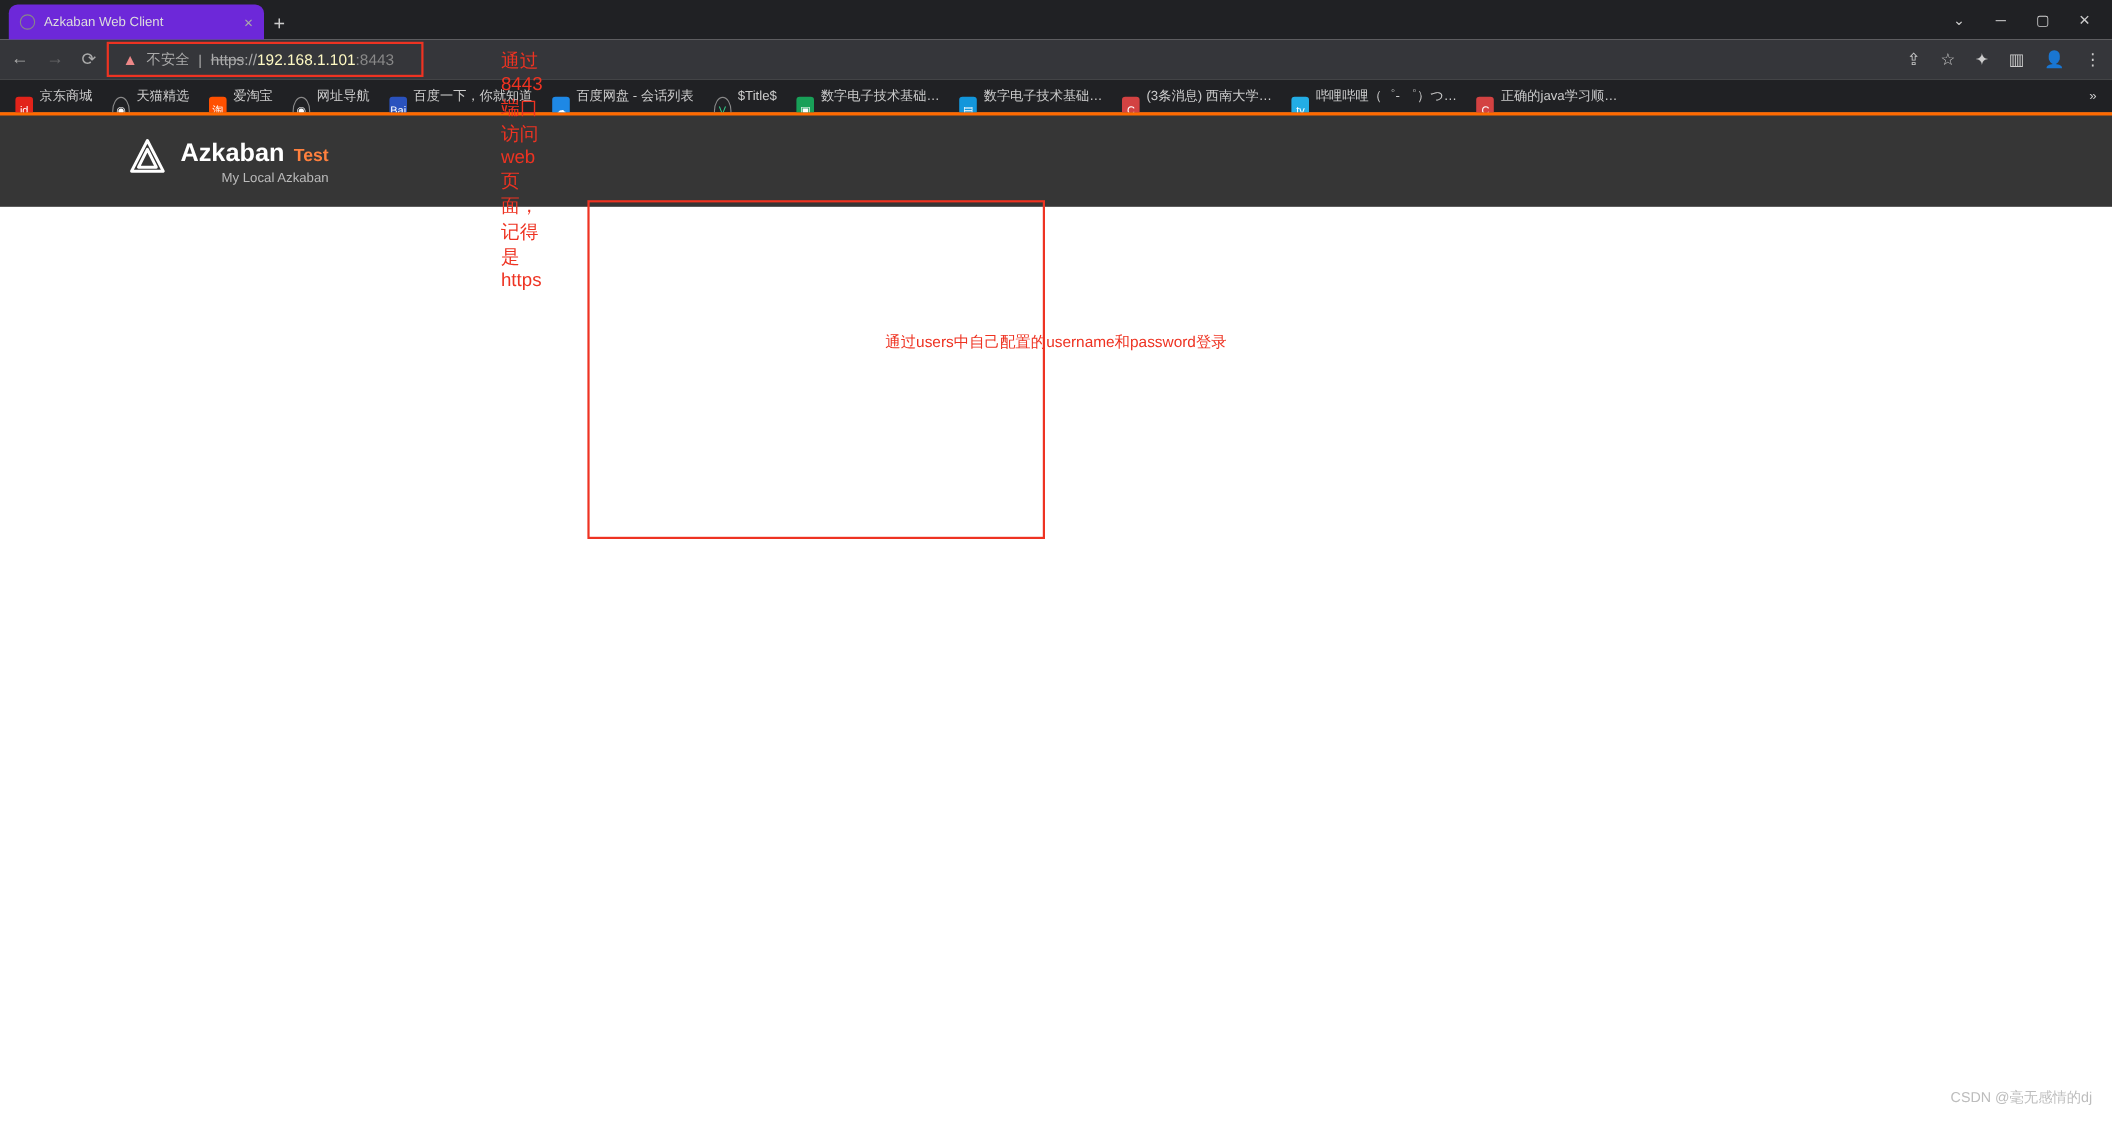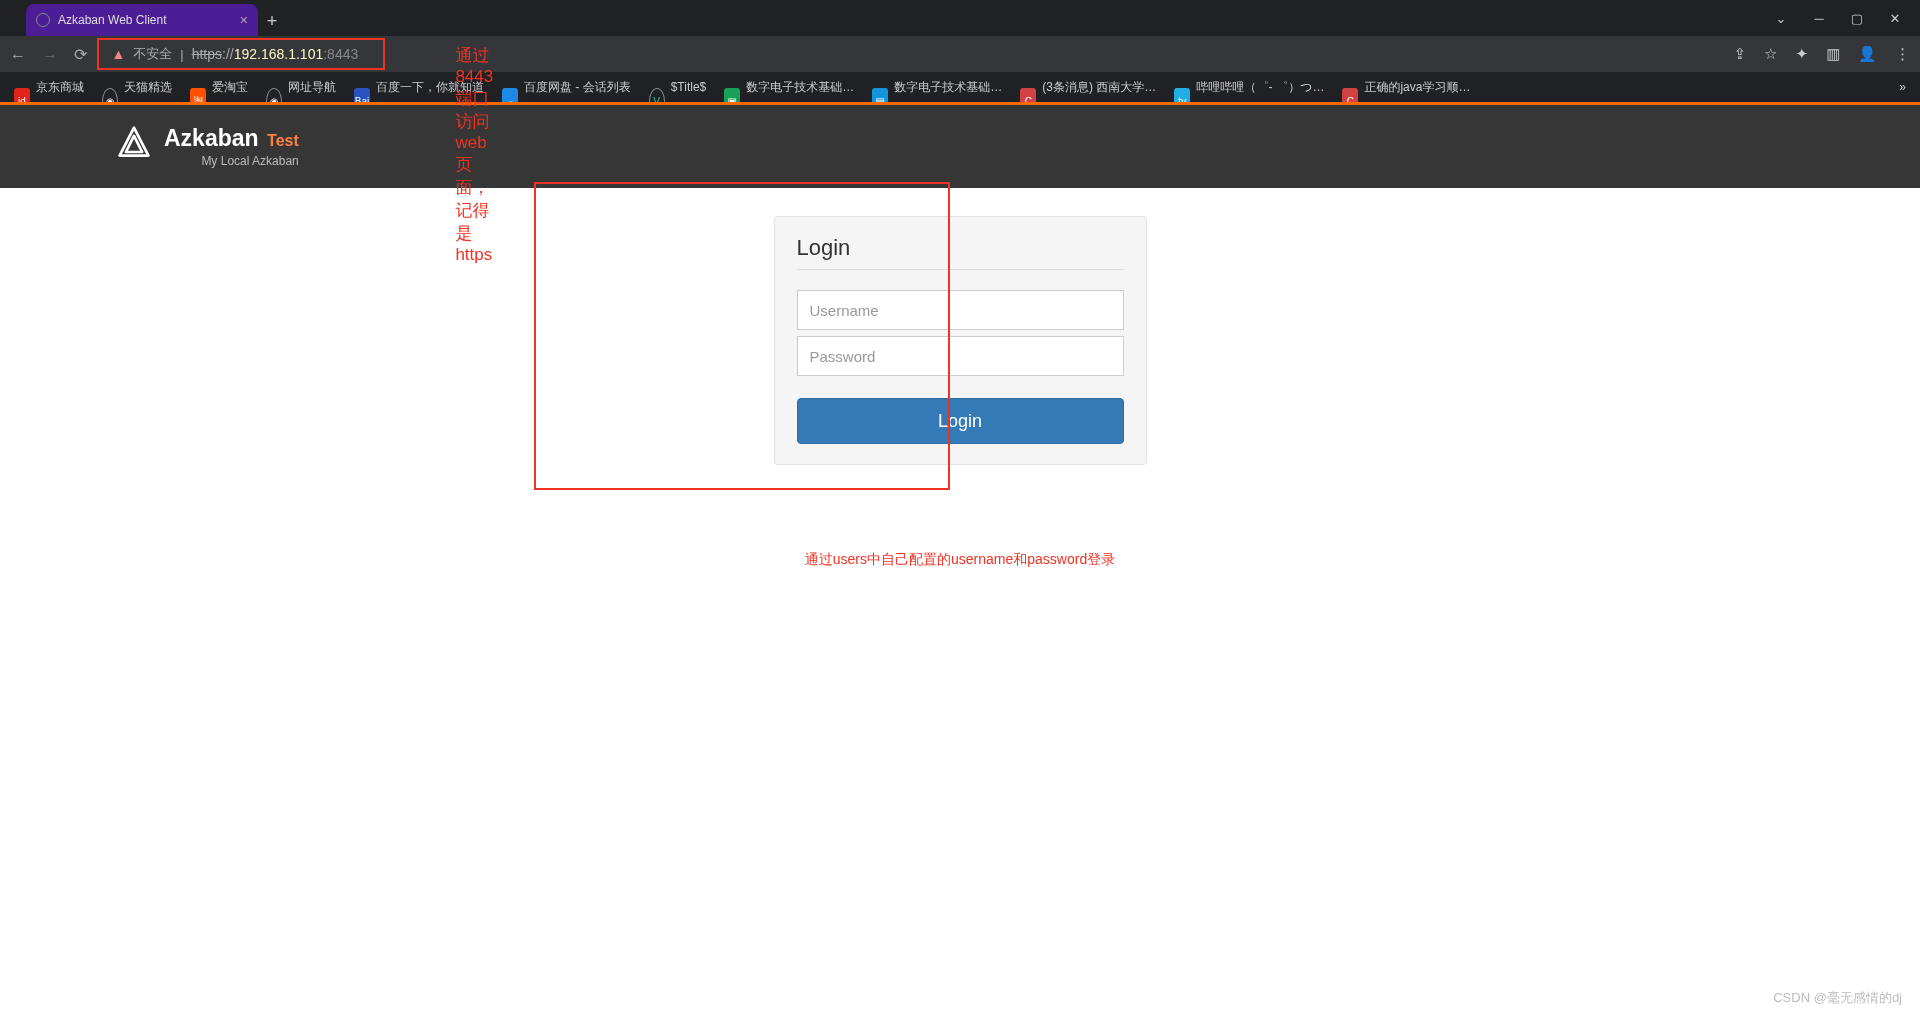--- a/index.html
+++ b/index.html
@@ -1,20 +1,20 @@
 <!DOCTYPE html>
 <html><head>
 <meta charset="utf-8">
 <style>
 * { margin:0; padding:0; box-sizing:border-box; font-family:"Segoe UI",Arial,sans-serif; }
 body { width:1920px; height:1021px; background:#fff; overflow:hidden; position:relative; }
 
 
 .titlebar { height:36px; background:#202124; display:flex; align-items:flex-end; padding-left:8px; color:#bbb; }
-.tab { background:#4c1d95; height:32px; width:232px; border-radius:8px 8px 0 0; display:flex; align-items:center; padding:0 10px; font-size:12px; color:#ddd; gap:8px;margin-left:18px; }
+.tab { background:#6d28d9; height:32px; width:232px; border-radius:8px 8px 0 0; display:flex; align-items:center; padding:0 10px; font-size:12px; color:#ddd; gap:8px; }
 .tab-close { margin-left:auto; font-size:14px; color:#aaa; }
 .newtab { width:28px; text-align:center; font-size:18px; color:#ccc; padding-bottom:4px; }
 .win-controls { margin-left:auto; display:flex; gap:24px; padding:0 18px 10px 0; font-size:13px; color:#ccc; }
 .win-controls span { width:14px; text-align:center; }
 
 .addrbar { height:36px; background:#35363a; display:flex; align-items:center; padding:0 10px; gap:12px; color:#aaa; }
 .nav-icons { display:flex; gap:16px; align-items:center; font-size:16px; }
 .url-wrap { position:relative; }
 .url-pill { height:28px; display:flex; align-items:center; gap:8px; font-size:14px; padding:0 12px; border-radius:14px; }
 .insecure { color:#aaa; font-size:13px; }
@@ -157,23 +157,16 @@
     <div>
       <span class="brand">Azkaban</span>
       <span class="brand-test">Test</span>
       <div class="subtitle">My Local Azkaban</div>
     </div>
   </div>
 </div>
 
 <div class="content">
   <div class="annot-box-login"></div>
-  <div class="login-card">
-    <div class="login-title">Login</div>
-    <hr class="login-hr">
-    <input class="login-input" placeholder="Username" style="">
-    <input class="login-input" type="password" placeholder="Password" style="">
-    <button class="login-btn">Login</button>
-  </div>
   <div class="annot-login-text">通过users中自己配置的username和password登录</div>
 </div>
 
 <div class="watermark">CSDN @毫无感情的dj</div>
 
 </body></html>

